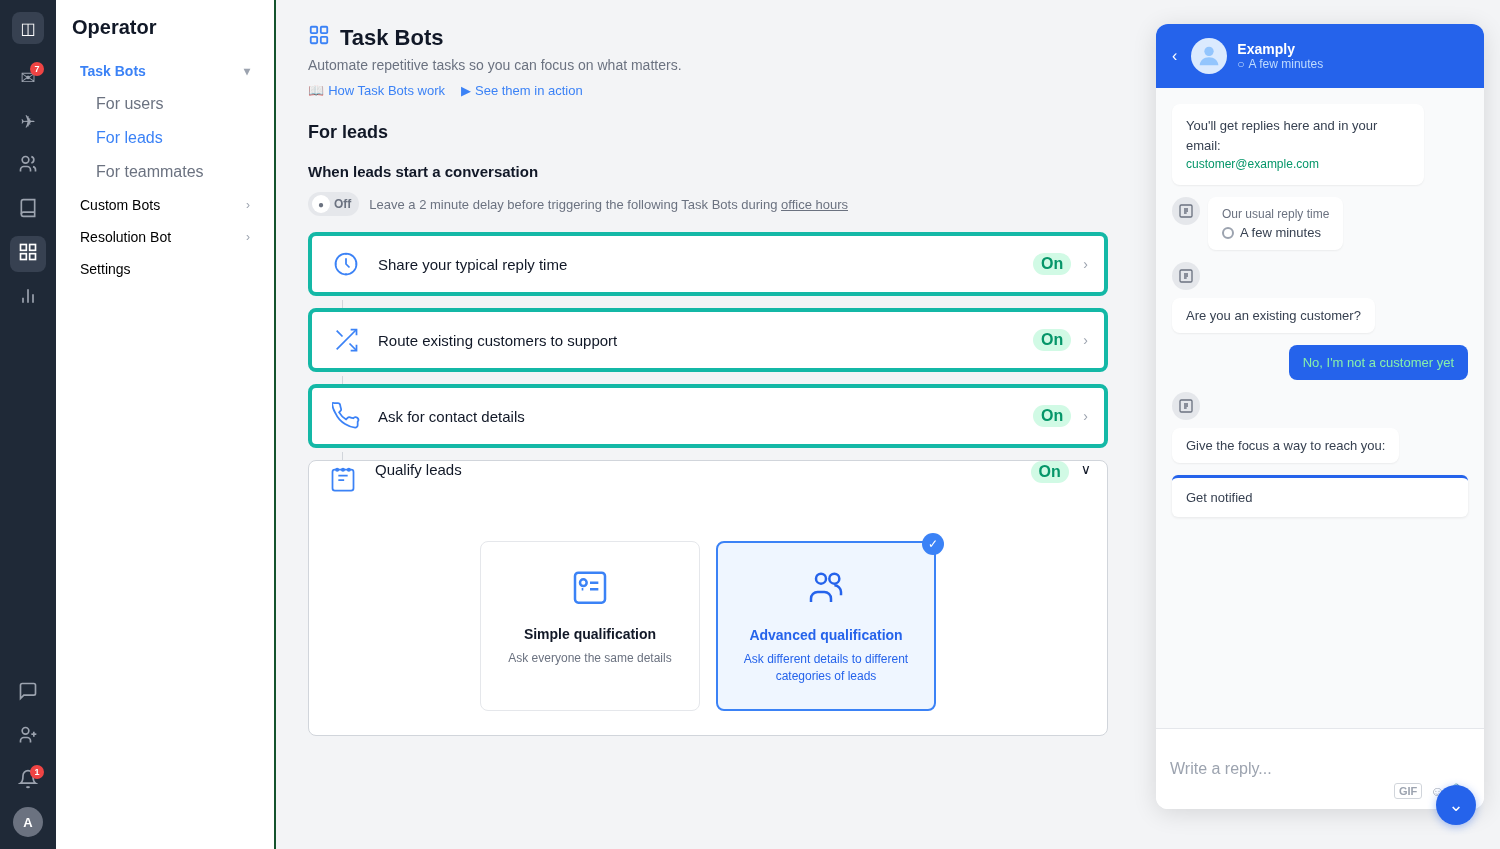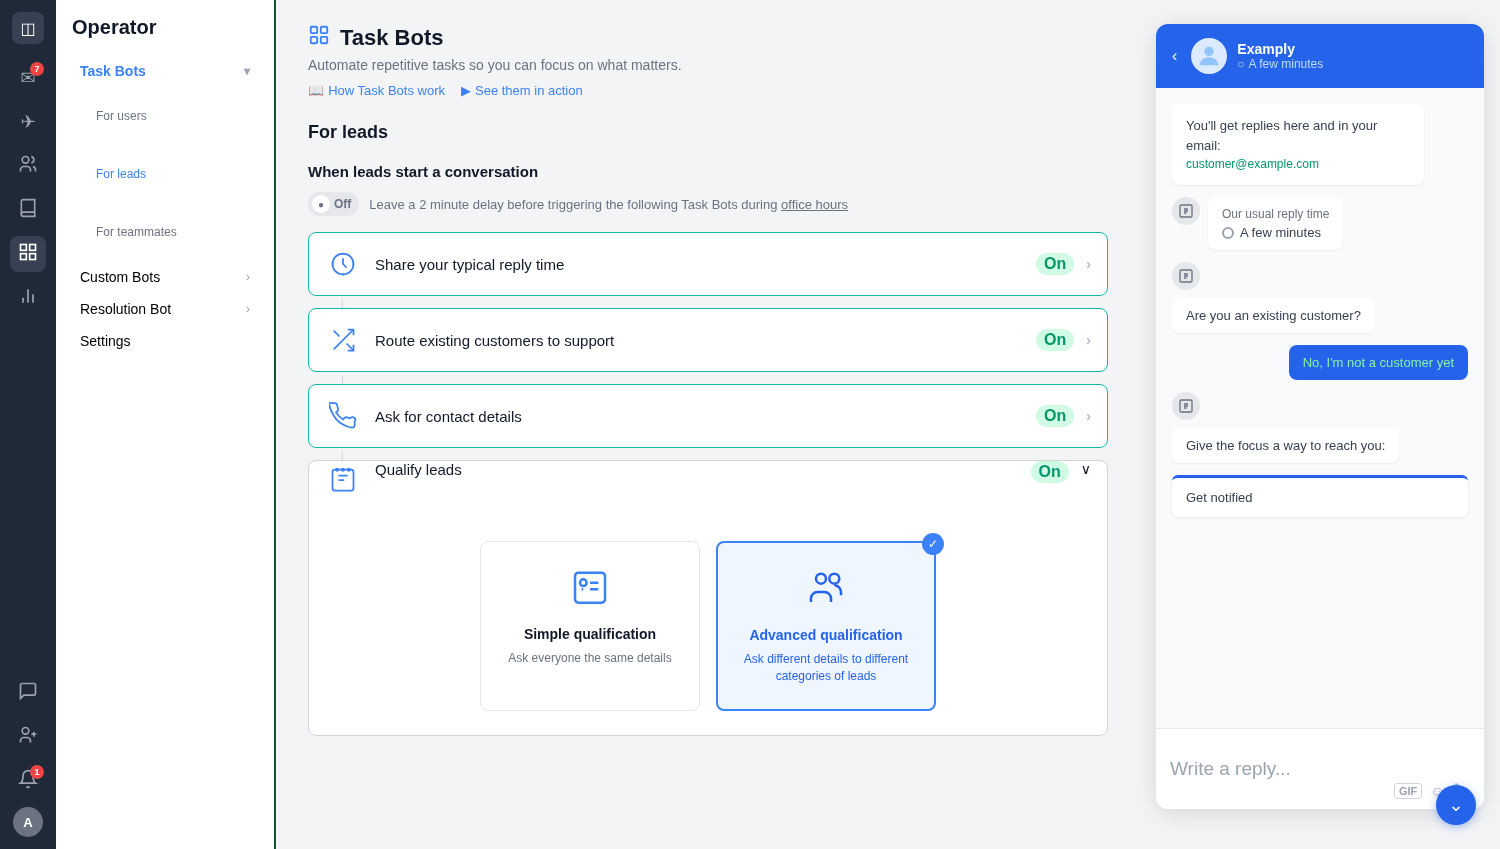--- a/index.html
+++ b/index.html
@@ -68,25 +68,25 @@
       cursor: pointer;
       font-size: 14px;
       border-radius: 6px;
       margin: 0 8px;
     }
     .sidebar-nav-item.active { color: #3b82f6; font-weight: 600; }
     .sidebar-nav-item .chevron { color: #9ca3af; font-size: 12px; }
 
     .sidebar-sub-item {
       padding: 6px 16px 6px 32px;
-      font-size: 12px;
+      font-size: 16px;
       color: #6b7280;
       cursor: pointer;
       border-radius: 6px;
-      margin: 16px 8px;
+      margin: 2px 8px;
     }
     .sidebar-sub-item.active { color: #3b82f6; font-weight: 500; }
 
     
     .main {
       flex: 1;
       display: flex;
       flex-direction: column;
       overflow: hidden;
       background: #f3f4f6;
@@ -144,21 +144,21 @@
     .toggle-pill .dot {
       width: 18px; height: 18px; border-radius: 50%; background: white;
       display: flex; align-items: center; justify-content: center;
       font-size: 10px;
     }
     .underline { text-decoration: underline; cursor: pointer; }
 
     
     .task-card {
       background: white;
-      border: 1px solid #14b8a6;
+      border: 4px solid #14b8a6;
       border-radius: 8px;
       margin-bottom: 4px;
       display: flex; align-items: center;
       padding: 12px 16px;
       height: 64px;
       cursor: pointer;
     }
     .task-card-icon { width: 36px; height: 36px; margin-right: 14px; display: flex; align-items: center; justify-content: center; color: #3b82f6; font-size: 22px; flex-shrink: 0; }
     .task-card-label { flex: 1; font-size: 15px; color: #111827; }
     .task-card-badge {
@@ -305,21 +305,21 @@
       font-size: 13px; color: #374151;
       box-shadow: 0 1px 2px rgba(0,0,0,0.06);
     }
 
     .chat-input-row {
       background: white;
       border-top: 1px solid #e5e7eb;
       padding: 10px 14px;
       display: flex; align-items: center;
     }
-    .chat-input-placeholder { flex: 1; font-size: 19px; color: #9ca3af; }
+    .chat-input-placeholder { flex: 1; font-size: 16px; color: #9ca3af; }
     .chat-input-actions { display: flex; gap: 8px; color: #9ca3af; font-size: 14px; margin-top: 44px; }
   </style>
 </head>
 <body>
 
 <div class="icon-bar">
   <div class="icon-bar-logo">◫</div>
   <div class="icon-bar-item">
     <span>✉</span>
     <span class="badge">7</span>

